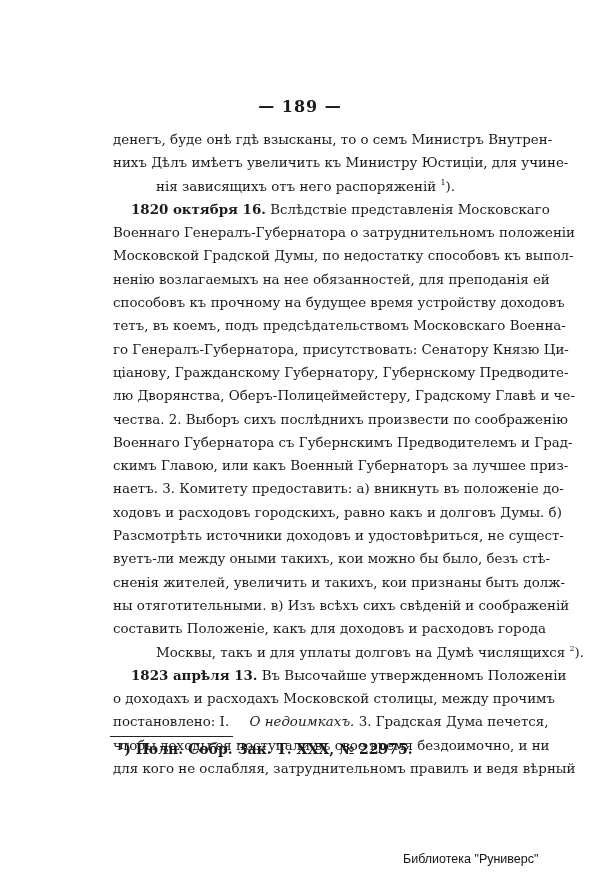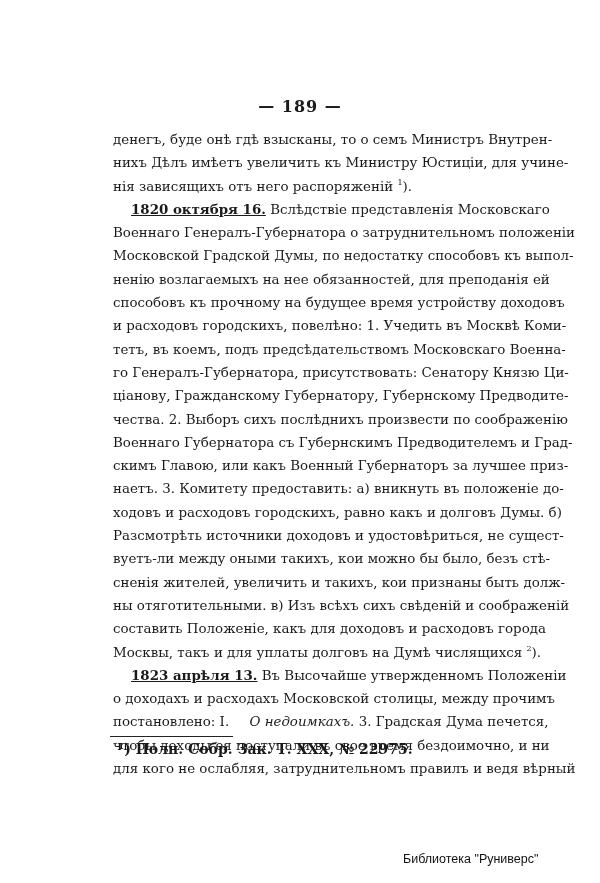--- a/index.html
+++ b/index.html
@@ -12,24 +12,24 @@
     font-size: 16px; font-weight: bold; letter-spacing: 1px;
   }
   .body-text {
     position: absolute; top: 128px; left: 113px; width: 380px;
     font-size: 13.4px; line-height: 23.3px;
   }
   .line {
     display: block; white-space: nowrap; text-align: justify; text-align-last: justify;
     height: 23.3px; overflow: visible;
   }
-  .line.last { text-align-last: left; }
+  .line.last { text-align-last: left; margin-left: 43px; }
   .line.indent { padding-left: 18px; }
   .line .inner { display: inline-block; width: 100%; }
-  .bold { font-weight: bold; text-decoration: underline; }
+  .bold { font-weight: bold; }
   sup { font-size: 8px; vertical-align: 6px; line-height: 0; }
   .it { font-style: italic; margin-left: 16px; }
   .rule {
     position: absolute; top: 736px; left: 110px; width: 123px; height: 1px; background: #222;
   }
   .footnotes {
     position: absolute; top: 741px; left: 118px; font-size: 14px; line-height: 16px; font-weight: bold;
   }
   .watermark {
     position: absolute; top: 852px; left: 403px; font-family: "Liberation Sans", sans-serif;
@@ -45,24 +45,24 @@
 
   <span class="line">денегъ, буде онѣ гдѣ взысканы, то о семъ Министръ Внутрен-</span>
   <span class="line">нихъ Дѣлъ имѣетъ увеличить къ Министру Юстиціи, для учине-</span>
   <span class="line last"><span>нія зависящихъ отъ него распоряженій </span><sup>1</sup><span>).</span></span>
 
   <span class="line indent"><span class="inner" style="display:inline"><span class="bold">1820 октября 16.</span><span> Вслѣдствіе представленія Московскаго</span></span></span>
   <span class="line">Военнаго Генералъ-Губернатора о затруднительномъ положеніи</span>
   <span class="line">Московской Градской Думы, по недостатку способовъ къ выпол-</span>
   <span class="line">ненію возлагаемыхъ на нее обязанностей, для преподанія ей</span>
   <span class="line">способовъ къ прочному на будущее время устройству доходовъ</span>
-  <span class="line">и расходовъ городскихъ, повелѣно: 1. Учедить въ Москвѣ Коми-</span>
   <span class="line">тетъ, въ коемъ, подъ предсѣдательствомъ Московскаго Военна-</span>
   <span class="line">го Генералъ-Губернатора, присутствовать: Сенатору Князю Ци-</span>
   <span class="line">ціанову, Гражданскому Губернатору, Губернскому Предводите-</span>
+  <span class="line">лю Дворянства, Оберъ-Полицеймейстеру, Градскому Главѣ и че-</span>
   <span class="line">чества. 2. Выборъ сихъ послѣднихъ произвести по соображенію</span>
   <span class="line">Военнаго Губернатора съ Губернскимъ Предводителемъ и Град-</span>
   <span class="line">скимъ Главою, или какъ Военный Губернаторъ за лучшее приз-</span>
   <span class="line">наетъ. 3. Комитету предоставить: а) вникнуть въ положеніе до-</span>
   <span class="line">ходовъ и расходовъ городскихъ, равно какъ и долговъ Думы. б)</span>
   <span class="line">Разсмотрѣть источники доходовъ и удостовѣриться, не сущест-</span>
   <span class="line">вуетъ-ли между оными такихъ, кои можно бы было, безъ стѣ-</span>
   <span class="line">сненія жителей, увеличить и такихъ, кои признаны быть долж-</span>
   <span class="line">ны отяготительными. в) Изъ всѣхъ сихъ свѣденій и соображеній</span>
   <span class="line">составить Положеніе, какъ для доходовъ и расходовъ города</span>

